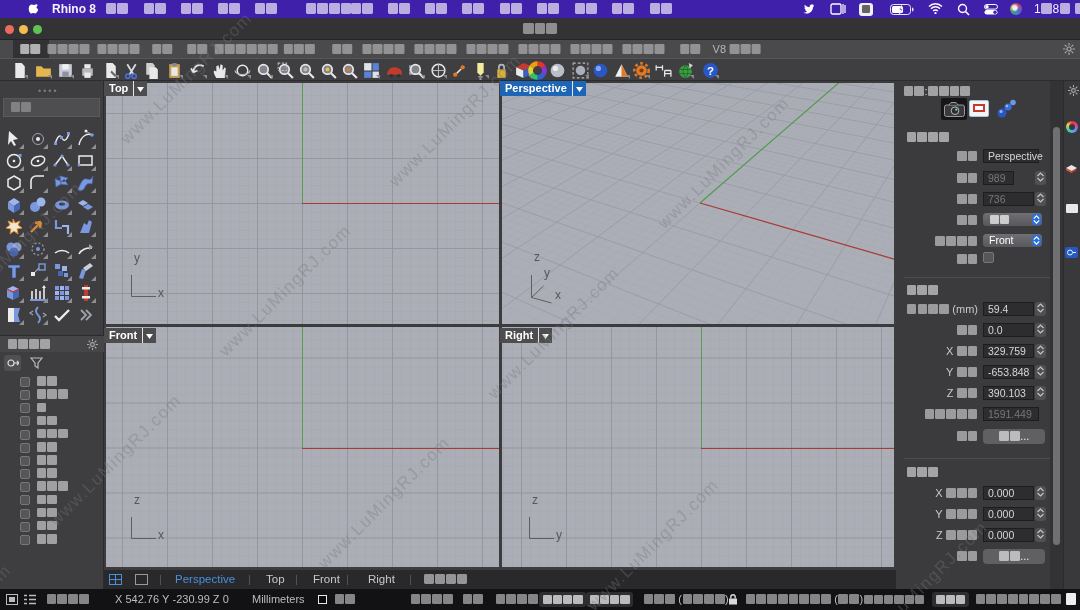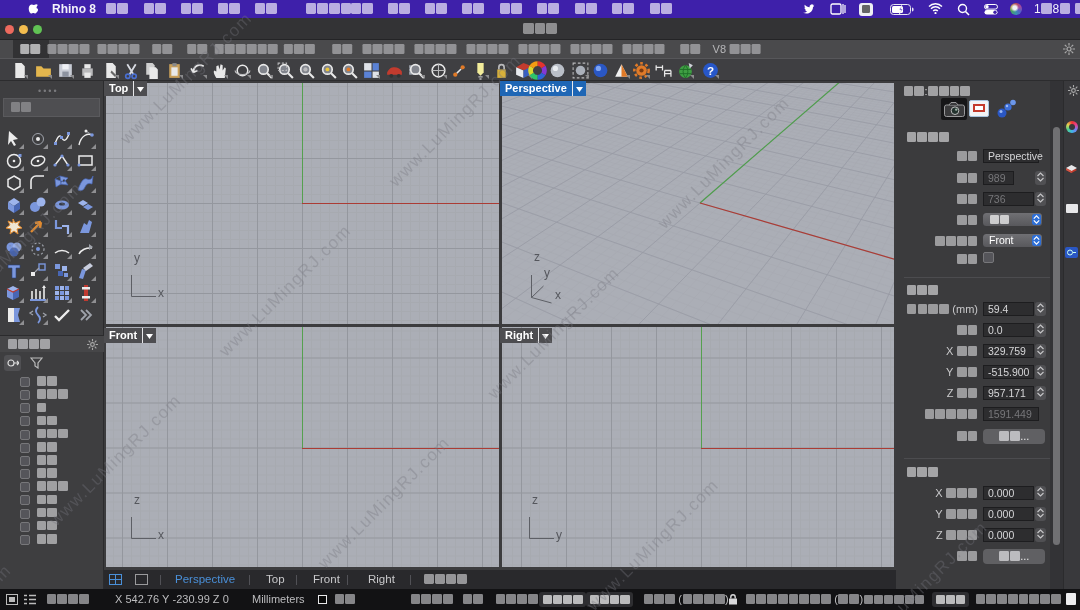--- a/index.html
+++ b/index.html
@@ -1289,28 +1289,28 @@
         </svg>
       </div>
       <div class="rlab" style="top:264px">X&nbsp;<i class="cj"></i><i class="cj"></i></div>
       <div class="rbox" style="top:263px;width:51px">329.759</div>
       <div class="rstep" style="top:263px">
         <svg width="7" height="10" viewBox="0 0 7 10">
           <path d="M0.5 4L3.5 1l3 3M0.5 6l3 3 3-3" fill="none" stroke="currentColor" stroke-width="1.2"></path>
         </svg>
       </div>
       <div class="rlab" style="top:285px">Y&nbsp;<i class="cj"></i><i class="cj"></i></div>
-      <div class="rbox" style="top:284px;width:51px">-515.900</div>
+      <div class="rbox" style="top:284px;width:51px">-653.848</div>
       <div class="rstep" style="top:284px">
         <svg width="7" height="10" viewBox="0 0 7 10">
           <path d="M0.5 4L3.5 1l3 3M0.5 6l3 3 3-3" fill="none" stroke="currentColor" stroke-width="1.2"></path>
         </svg>
       </div>
       <div class="rlab" style="top:306px">Z&nbsp;<i class="cj"></i><i class="cj"></i></div>
-      <div class="rbox" style="top:305px;width:51px">957.171</div>
+      <div class="rbox" style="top:305px;width:51px">390.103</div>
       <div class="rstep" style="top:305px">
         <svg width="7" height="10" viewBox="0 0 7 10">
           <path d="M0.5 4L3.5 1l3 3M0.5 6l3 3 3-3" fill="none" stroke="currentColor" stroke-width="1.2"></path>
         </svg>
       </div>
       <div class="rlab" style="top:327px"><i class="cj"></i><i class="cj"></i><i class="cj"></i><i class="cj"></i><i class="cj"></i></div>
       <div class="rbox" style="top:326px;width:56px"><span class="gray">1591.449</span></div>
       <div class="rlab" style="top:349px"><i class="cj"></i><i class="cj"></i></div>
       <div class="placebtn" style="top:348px"><i class="cj"></i><i class="cj"></i>...</div>
       <div class="rdivider" style="top:377px"></div>

